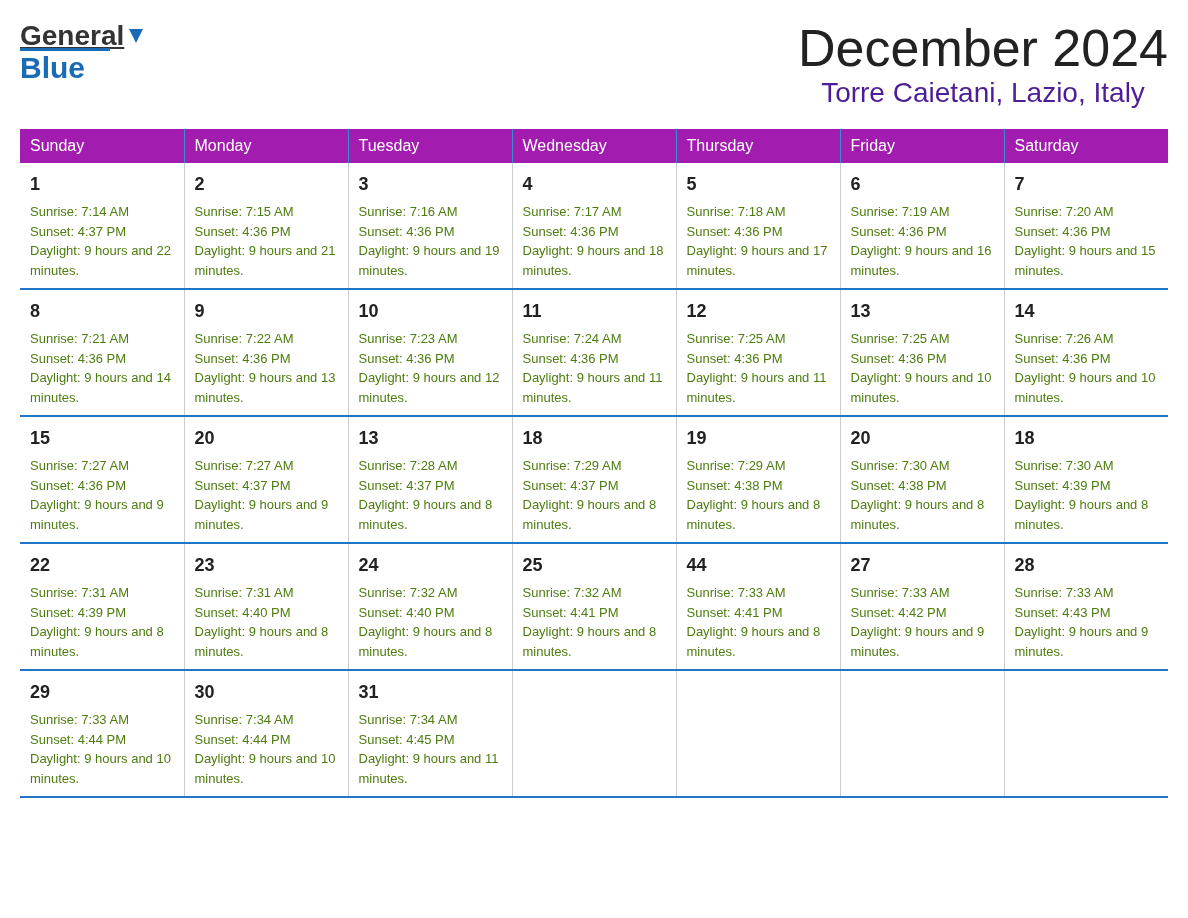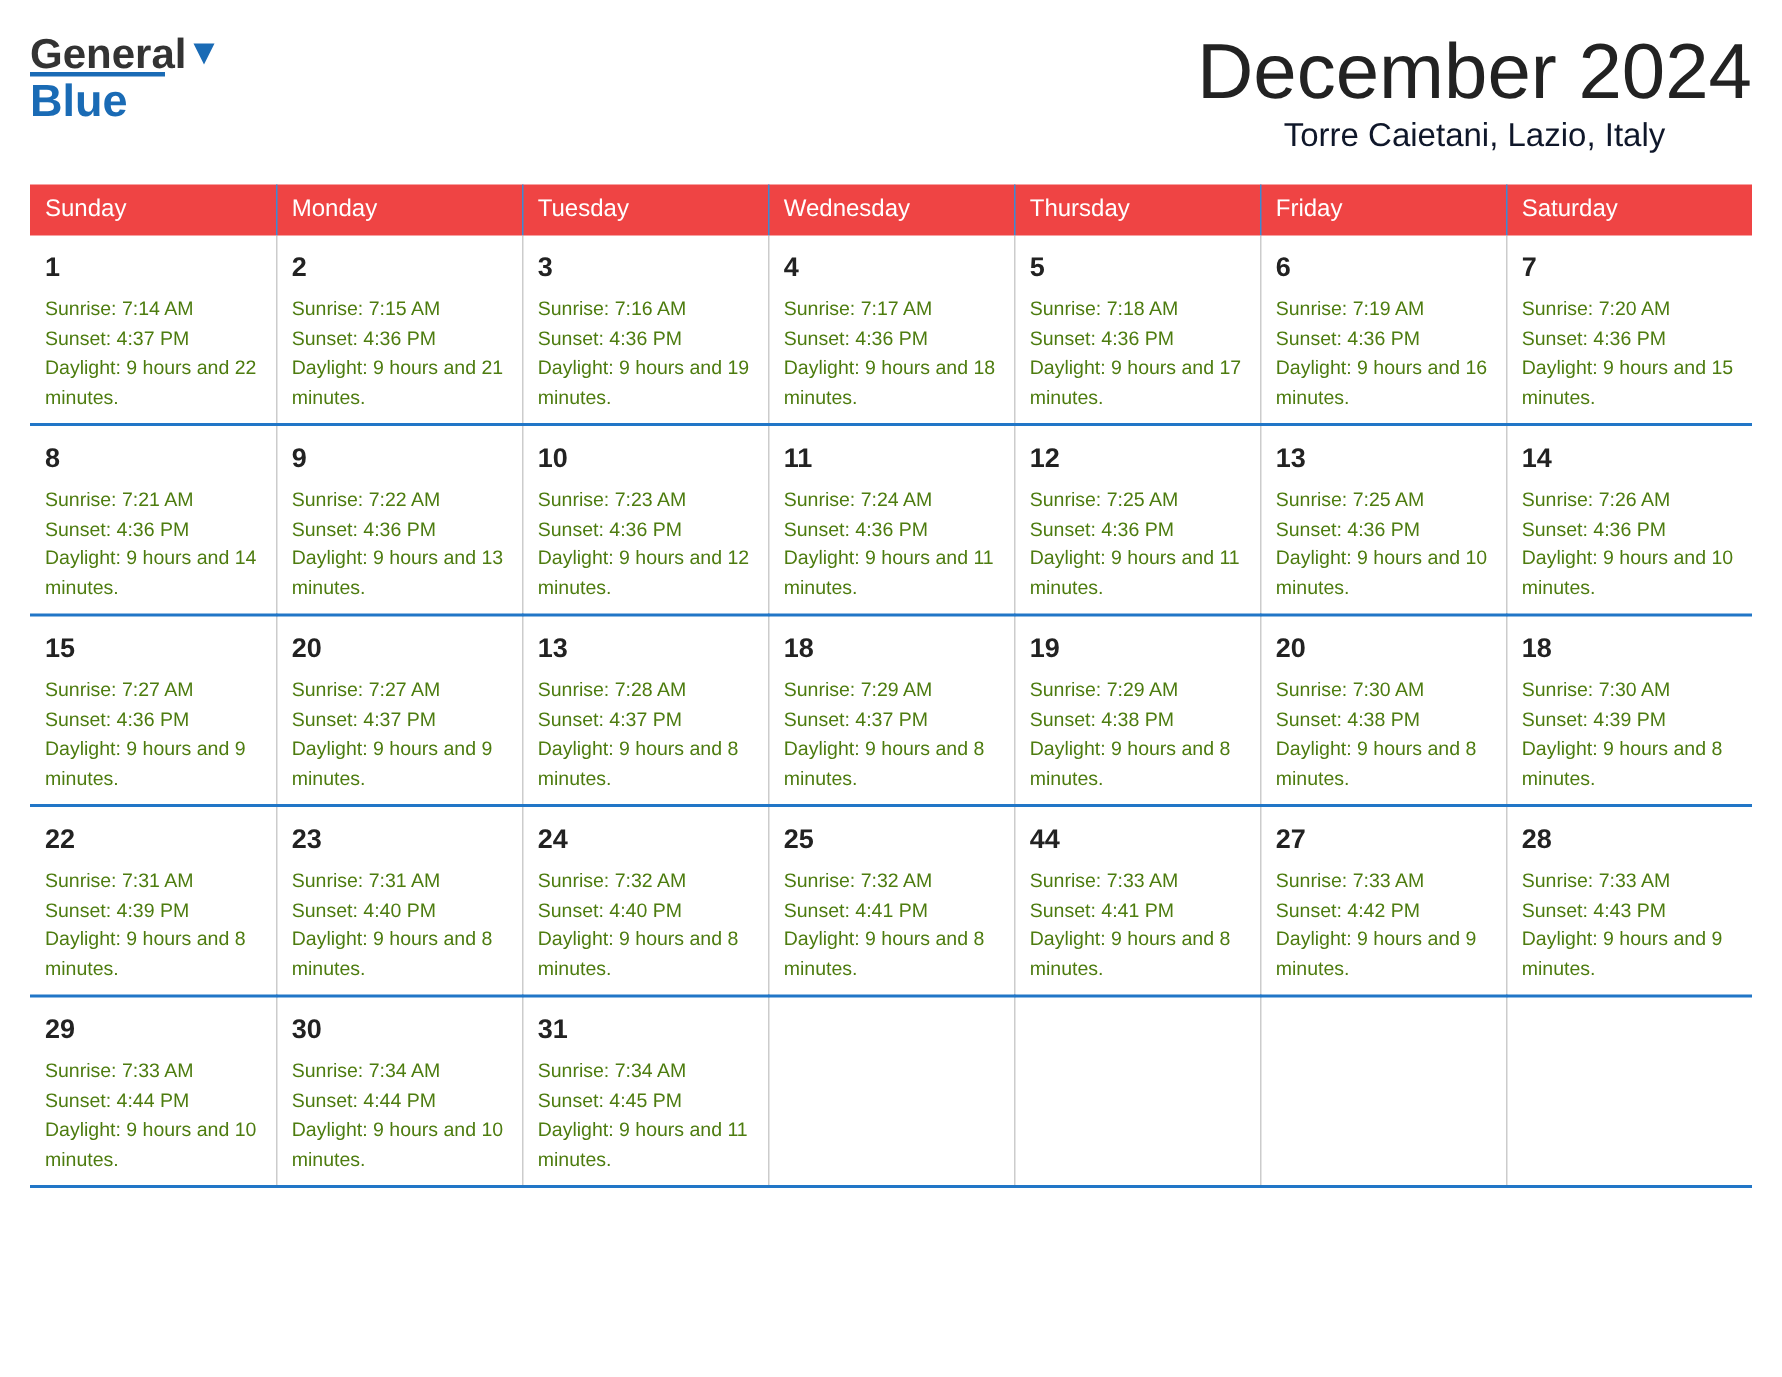--- a/index.html
+++ b/index.html
@@ -19,50 +19,51 @@
     .logo {
       display: flex;
       flex-direction: column;
     }
     .logo-text {
       display: flex;
       align-items: center;
       font-size: 28px;
       font-weight: bold;
       color: #333;
+      text-decoration: underline;
     }
     .logo-general { color: #333; }
     .logo-line {
       width: 100%;
       height: 3px;
       background: #1a6bb5;
       margin-top: 2px;
     }
     .title-block {
       text-align: center;
       margin-left: 24px;
     }
     .month-title {
       font-size: 52px;
       font-weight: 300;
       color: #222;
       line-height: 1.1;
     }
     .location {
-      font-size: 22px;
-      color: #0f172a;
+      font-size: 28px;
+      color: #4c1d95;
       font-weight: normal;
     }
     table {
       width: 100%;
       border-collapse: collapse;
       table-layout: fixed;
     }
     thead tr {
-      background: #ef4444;
+      background: #a21caf;
     }
     thead th {
       color: #fff;
       text-align: left;
       padding: 8px 10px;
       font-size: 16px;
       font-weight: normal;
       border-right: 1px solid #3a8ad4;
     }
     thead th:last-child { border-right: none; }

